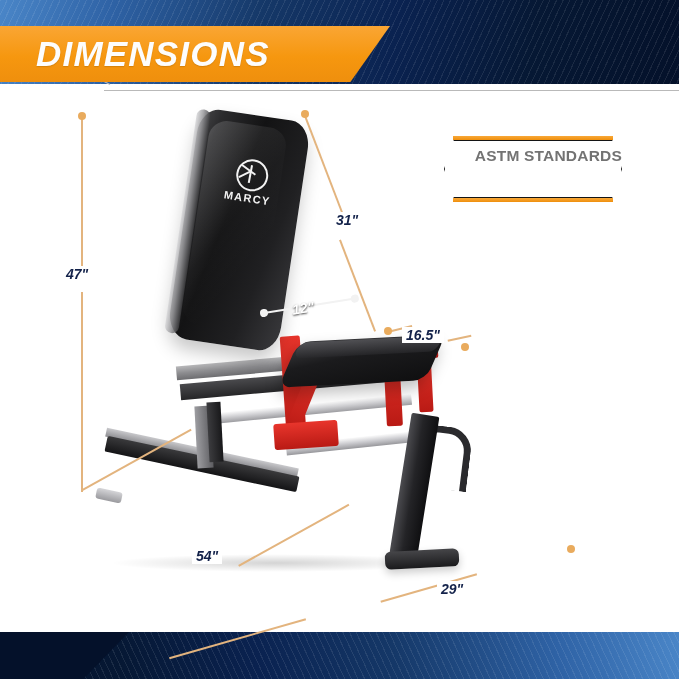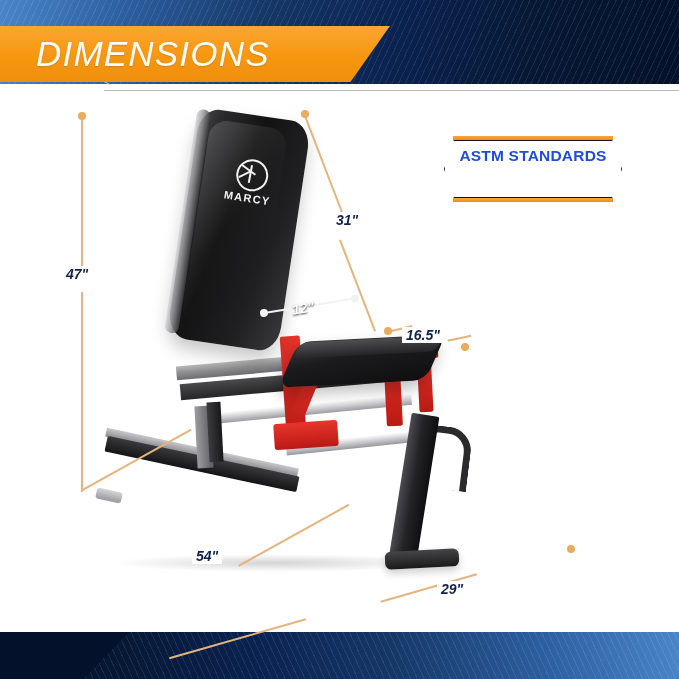--- a/index.html
+++ b/index.html
@@ -30,39 +30,39 @@
   
   .paper{position:absolute;left:0;top:84px;width:679px;height:548px;background:#fff;z-index:2;}
 
   
   .banner-wrap{position:absolute;left:0;top:26px;width:400px;height:60px;z-index:6;}
   .banner{position:absolute;left:-6px;top:0;width:396px;height:56px;
      background:linear-gradient(180deg,#faa634 0%,#f6970f 55%,#ef8f0d 100%);
      clip-path:polygon(0 0,100% 0,90% 100%,0 100%);
      box-shadow:0 1px 0 rgba(0,0,0,.08);}
   .banner-title{position:absolute;left:36px;top:5px;
-     font-size:35px;font-weight:normal;font-style:italic;color:#fdfdfd;
+     font-size:35px;font-weight:bold;font-style:italic;color:#fdfdfd;
      letter-spacing:1.2px;line-height:46px;white-space:nowrap;
      text-shadow:0 1px 1px rgba(120,70,0,.25);}
   
   .rule{position:absolute;left:0;top:88px;width:679px;height:10px;z-index:5;}
   .rule-line{position:absolute;left:104px;top:2px;width:575px;height:1px;background:#b9b9b9;}
   .rule-diag{position:absolute;left:84px;top:-4px;width:26px;height:1px;background:#b9b9b9;
      transform:rotate(27deg);transform-origin:right center;}
 
   
   .badge{position:absolute;left:444px;top:140px;width:178px;height:58px;z-index:7;}
   .badge-shape{position:absolute;inset:0;background:#ffffff;
      border:1.6px solid #141414;
      clip-path:polygon(5.5% 0,94.5% 0,100% 50%,94.5% 100%,5.5% 100%,0 50%);}
   .badge-bar{position:absolute;left:9px;width:160px;height:4px;
      background:linear-gradient(180deg,#f9a838,#ef8f0d);}
   .badge-bar.t{top:-4px;}
   .badge-bar.b{bottom:-4px;}
-  .badge-txt{position:absolute;left:0;right:0;text-align:center;color:#1d4ed8;
+  .badge-txt{position:absolute;left:0;right:0;text-align:right;color:#737373;
      font-weight:bold;white-space:nowrap;}
   .badge-l1{top:7px;font-size:15.5px;letter-spacing:.2px;}
   .badge-l2{top:28px;font-size:16px;letter-spacing:.2px;}
 
   
   .guide{position:absolute;background:#e3b47e;z-index:8;}
   .dot{position:absolute;width:8px;height:8px;border-radius:50%;
        background:#e9ab5d;z-index:9;}
   .dlabel{position:absolute;color:#13224a;font-style:italic;font-weight:bold;
      font-size:14px;z-index:10;background:#fff;padding:0 4px;white-space:nowrap;}

